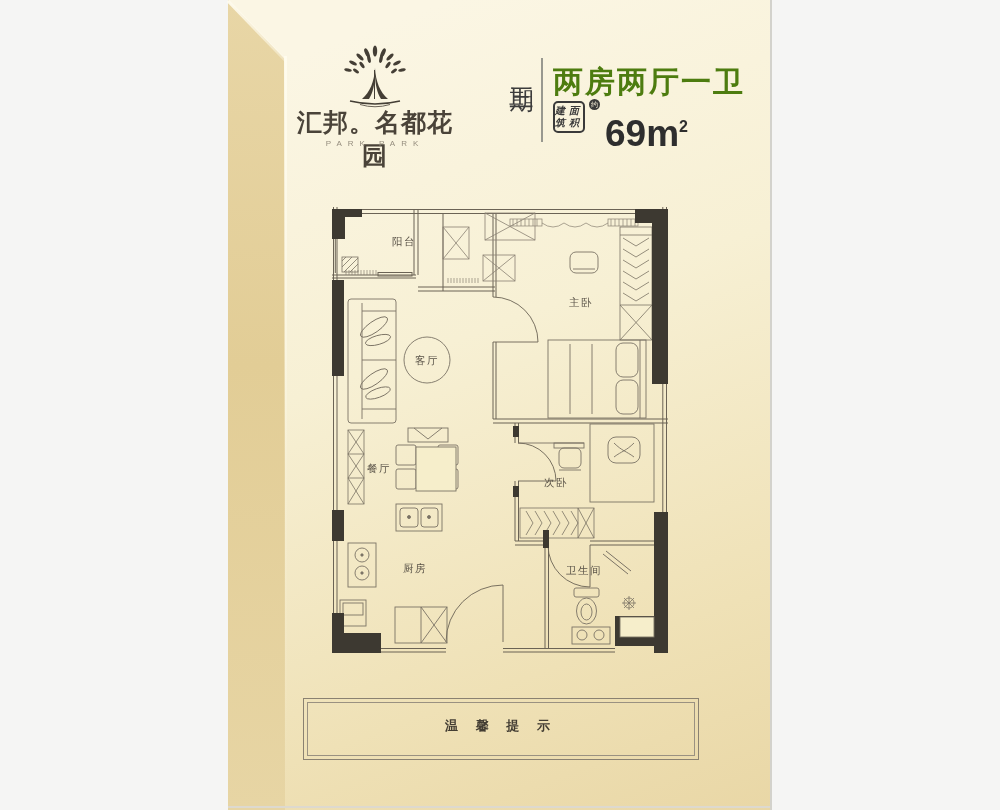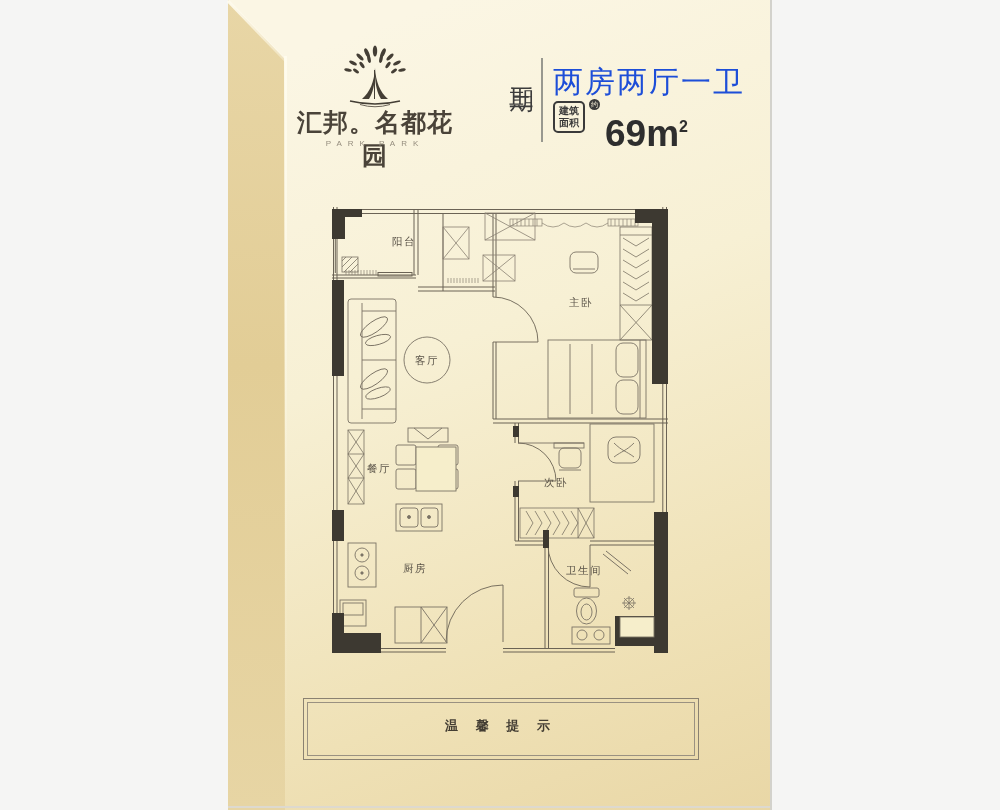--- a/index.html
+++ b/index.html
@@ -20,25 +20,25 @@
   .page-bottom-edge{position:absolute;left:228px;top:806px;width:542px;height:2px;background:#ddd9cf;}
   
   .logo-tree{position:absolute;left:338px;top:44px;width:74px;height:64px;}
   .brand-cn{position:absolute;left:290px;top:106px;width:170px;text-align:center;
         font-family:"Liberation Serif",serif;font-weight:700;font-size:25px;color:#4a4339;letter-spacing:1px;}
   .brand-en{position:absolute;left:290px;top:139px;width:170px;text-align:center;
         font-size:8px;color:#958d7e;letter-spacing:6px;}
   .phase{position:absolute;left:504px;top:68px;width:34px;text-align:center;
         font-size:25px;font-weight:500;color:#3c3c3c;line-height:1.35;}
   .hdr-divider{position:absolute;left:541px;top:58px;width:2px;height:84px;background:#98988f;}
-  .main-title{position:absolute;left:553px;top:62px;font-size:30px;font-weight:400;color:#1d4ed8;letter-spacing:2px;}
+  .main-title{position:absolute;left:553px;top:62px;font-size:30px;font-weight:700;color:#4d7c0f;letter-spacing:2px;}
   .area-row{position:absolute;left:553px;top:98px;height:40px;display:flex;align-items:flex-start;}
   .area-badge{width:28px;height:28px;margin-top:3px;border:2px solid #3a3a3a;border-radius:5px;
-        display:flex;flex-direction:column;justify-content:center;align-items:center;
-        font-size:10px;font-weight:700;color:#3a3a3a;line-height:1.2;}
+        display:flex;justify-content:center;align-items:center;
+        font-size:10px;font-weight:700;color:#3a3a3a;line-height:1.2;font-style:italic;}
   .approx-dot{width:11px;height:11px;margin:1px 3px 0 4px;border-radius:50%;background:#3a3a3a;color:#f6efd8;
         font-size:7px;display:flex;align-items:center;justify-content:center;}
   .area-value{font-size:37px;font-weight:600;color:#2e2e2e;line-height:1;margin-left:2px;margin-top:17px;}
   .area-sup{font-size:16px;font-weight:600;color:#2e2e2e;vertical-align:14px;}
   
   .plan{position:absolute;left:332px;top:207px;width:336px;height:453px;}
   .plan svg{display:block;}
   
   .notice{position:absolute;left:303px;top:698px;width:394px;height:60px;border:1px solid #8a8171;}
   .notice-inner{position:absolute;left:3px;top:3px;right:3px;bottom:3px;border:1px solid #9a9181;

